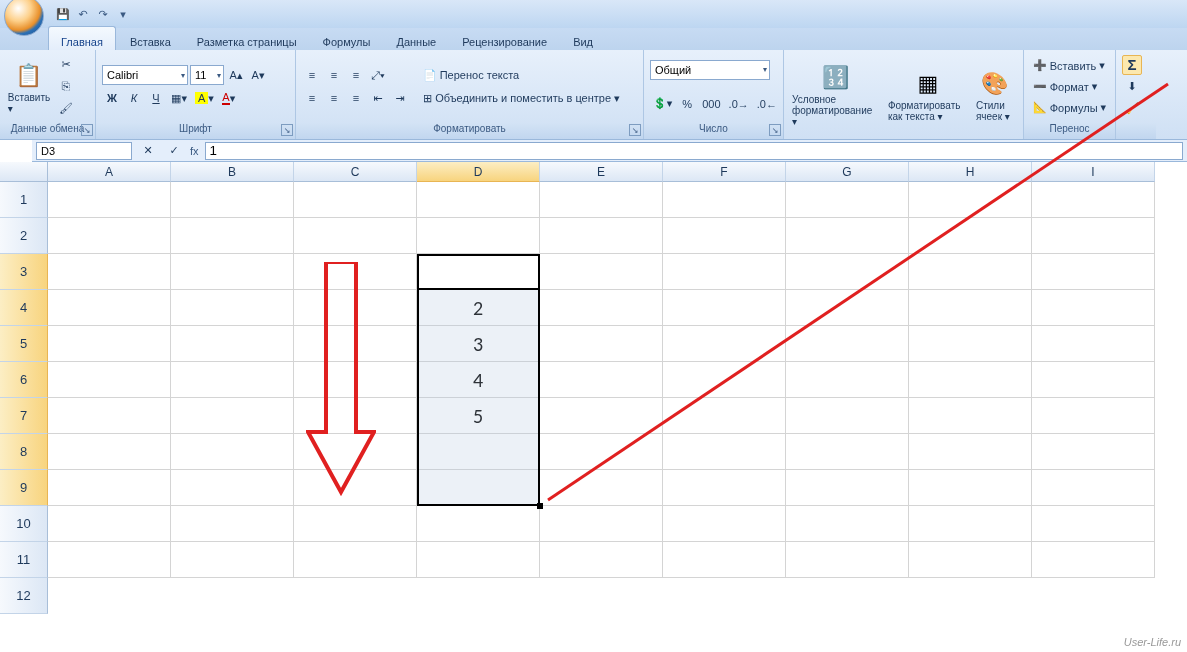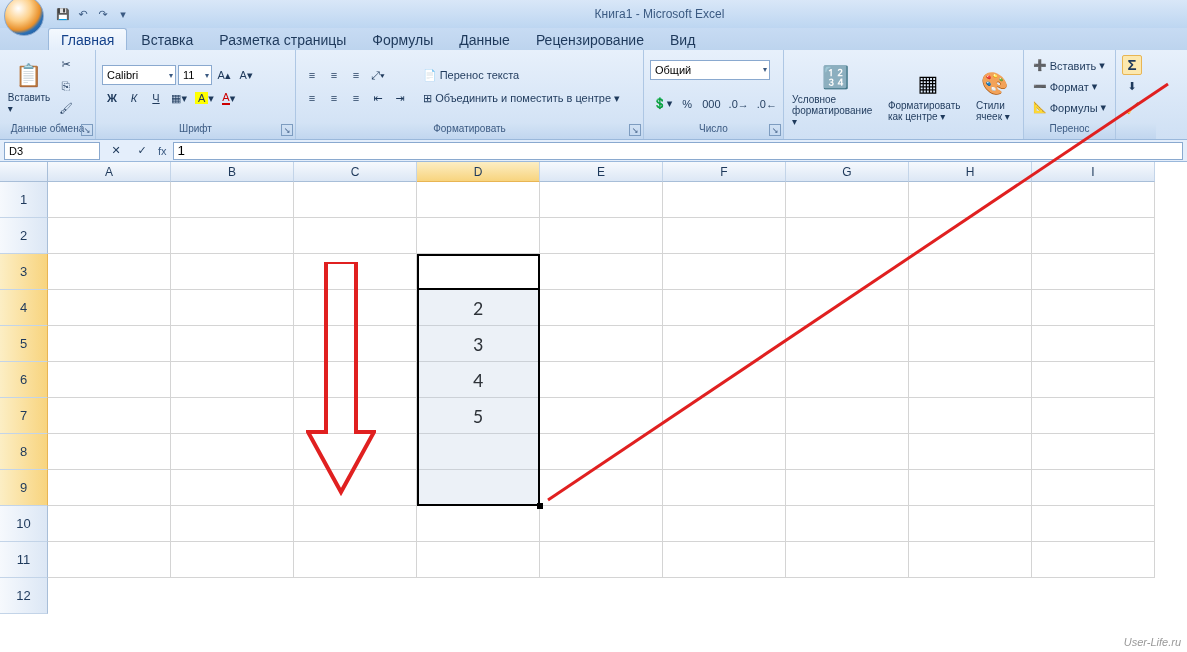--- a/index.html
+++ b/index.html
@@ -7,42 +7,42 @@
 
 
 .titlebar { height: 28px; background: linear-gradient(#d9e7f8,#bdd6f1); display: flex; align-items: center; color: #3b5a82; }
 .office-btn { width: 40px; height: 40px; border-radius: 50%; background: radial-gradient(circle at 35% 30%,#fff,#fdd08a 35%,#e88f2a 60%,#2a6fb5 70%,#1e4c85); margin: -4px 6px -8px 4px; border: 1px solid #8aa9cf; position: relative; z-index: 10; }
 .qat { display: flex; gap: 2px; margin-left: 4px; }
 .qat-item { width: 18px; height: 18px; display: flex; align-items: center; justify-content: center; border-radius: 2px; }
 .title-text { flex: 1; text-align: center; font-size: 12px; }
 
 
 .ribbon-tabs { height: 22px; background: linear-gradient(#c7dbf3,#bdd4ee); display: flex; align-items: flex-end; padding-left: 48px; gap: 2px; }
-.ribbon-tab { padding: 3px 12px 2px; color: #1e395b; font-size: 14px; border-top-left-radius: 3px; border-top-right-radius: 3px; cursor: default; }
+.ribbon-tab { padding: 9px 12px 2px; color: #1e395b; font-size: 11px; border-top-left-radius: 3px; border-top-right-radius: 3px; cursor: default; }
 .ribbon-tab.active { background: linear-gradient(#f4f9fe,#e4eefb); border: 1px solid #9ab8db; border-bottom: none; color: #15428b; }
 
 
 .ribbon { height: 90px; background: linear-gradient(#e7f0fb,#cfe0f4); border-bottom: 1px solid #9ab8db; display: flex; }
 .group { border-right: 1px solid #aec7e4; display: flex; flex-direction: column; }
 .group-body { flex: 1; display: flex; align-items: center; padding: 2px 6px; gap: 4px; }
 .group-label { height: 16px; text-align: center; font-size: 10px; color: #3b5a82; background: linear-gradient(#d3e3f5,#c1d6ef); position: relative; }
 .group-label .launcher { position: absolute; right: 2px; top: 1px; width: 12px; height: 12px; border: 1px solid #7d9cc0; font-size: 8px; display:flex; align-items:center; justify-content:center; color:#3b5a82; }
 
 .big-btn { display: flex; flex-direction: column; align-items: center; width: 46px; padding: 2px; border-radius: 3px; }
 .big-icon { width: 32px; height: 32px; display: flex; align-items: center; justify-content: center; font-size: 22px; }
 .big-label { font-size: 10px; color: #1e395b; text-align: left; line-height: 11px; }
 
 .col { display: flex; flex-direction: column; gap: 2px; }
 .srow { display: flex; gap: 2px; align-items: center; }
 .sbtn { min-width: 20px; height: 20px; padding:0 2px; display: flex; align-items: center; justify-content: center; border: 1px solid transparent; border-radius: 2px; color:#1e395b; font-size:11px;}
 .combo { background: #fff; border: 1px solid #8aa9cf; height: 20px; font-size: 11px; padding: 0 14px 0 4px; position: relative; display:flex; align-items:center; }
 .combo::after { content: "▾"; position: absolute; right: 2px; font-size: 8px; color: #3b5a82; }
 
 
-.namebox-bar { height: 22px; background: #e4eefb; border-bottom: 1px solid #9ab8db; display: flex; align-items: center; gap: 6px; padding: 0 4px; }
+.namebox-bar { height: 22px; background: #e4eefb; border-bottom: 1px solid #9ab8db; display: flex; align-items: center; gap: 6px; padding: 0 4px; margin-left: 32px; }
 .namebox { width: 96px; background: #fff; border: 1px solid #8aa9cf; height: 18px; font-size: 11px; padding: 0 4px; }
 .fx-label { color: #3b5a82; font-size: 11px; }
 .formula-input { flex: 1; background: #fff; border: 1px solid #8aa9cf; height: 18px; padding: 0 4px; }
 
 
 .grid { position: relative; }
 .corner { position: absolute; left: 0; top: 0; width: 48px; height: 20px; background: linear-gradient(#f6f9fd,#dce7f5); border-right: 1px solid #a8bed8; border-bottom: 1px solid #a8bed8; }
 .col-headers { position: absolute; left: 48px; top: 0; height: 20px; display: flex; }
 .ch { width: 123px; background: linear-gradient(#f6f9fd,#dce7f5); border-right: 1px solid #c3d4e8; border-bottom: 1px solid #a8bed8; display: flex; align-items: center; justify-content: center; color: #1e395b; font-size: 12px; }
 .ch.sel { background: linear-gradient(#fceec4,#f8d47e); border-bottom-color: #e8b554; }
@@ -64,21 +64,20 @@
 <body>
 
 <div class="titlebar">
   <div class="office-btn"></div>
   <div class="qat">
     <div class="qat-item">💾</div>
     <div class="qat-item">↶</div>
     <div class="qat-item">↷</div>
     <div class="qat-item">▾</div>
   </div>
-  <div class="title-text">Книга1 - Microsoft Excel</div>
 </div>
 
 <div class="ribbon-tabs">
   <div class="ribbon-tab active">Главная</div>
   <div class="ribbon-tab">Вставка</div>
   <div class="ribbon-tab">Разметка страницы</div>
   <div class="ribbon-tab">Формулы</div>
   <div class="ribbon-tab">Данные</div>
   <div class="ribbon-tab">Рецензирование</div>
   <div class="ribbon-tab">Вид</div>
@@ -98,21 +97,21 @@
         <div class="sbtn">🖌</div>
       </div>
     </div>
     <div class="group-label"><span>Данные обмена</span><span class="launcher">↘</span></div>
   </div>
 
   <div class="group" style="width:200px">
     <div class="group-body">
       <div class="col" style="gap:3px">
         <div class="srow">
-          <div class="combo" style="width:74px">Calibri</div>
+          <div class="combo" style="width:86px">Calibri</div>
           <div class="combo" style="width:34px">11</div>
           <div class="sbtn">A▴</div>
           <div class="sbtn">A▾</div>
         </div>
         <div class="srow">
           <div class="sbtn" style="font-weight:bold">Ж</div>
           <div class="sbtn" style="font-style:italic">К</div>
           <div class="sbtn" style="text-decoration:underline">Ч</div>
           <div class="sbtn">▦▾</div>
           <div class="sbtn"><span style="background:#ff0;padding:0 3px">A</span>▾</div>
@@ -165,21 +164,21 @@
   </div>
 
   <div class="group" style="width:240px">
     <div class="group-body">
       <div class="big-btn" style="width:94px">
         <div class="big-icon">🔢</div>
         <div class="big-label"><span>Условное форматирование</span> ▾</div>
       </div>
       <div class="big-btn" style="width:86px">
         <div class="big-icon">▦</div>
-        <div class="big-label"><span>Форматировать как центре</span> ▾</div>
+        <div class="big-label"><span>Форматировать как текста</span> ▾</div>
       </div>
       <div class="big-btn" style="width:44px">
         <div class="big-icon">🎨</div>
         <div class="big-label"><span>Стили ячеек</span> ▾</div>
       </div>
     </div>
   </div>
 
   <div class="group" style="width:92px">
     <div class="group-body">

